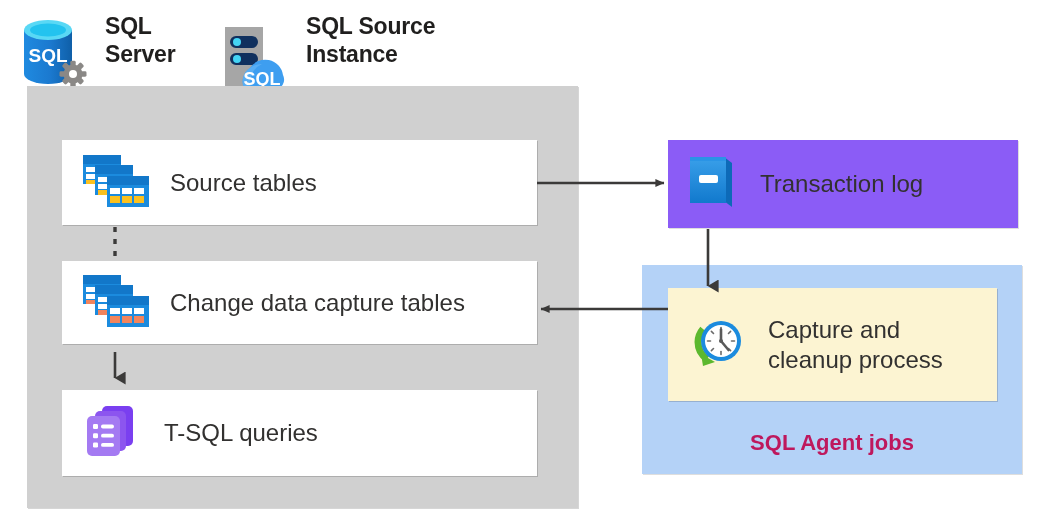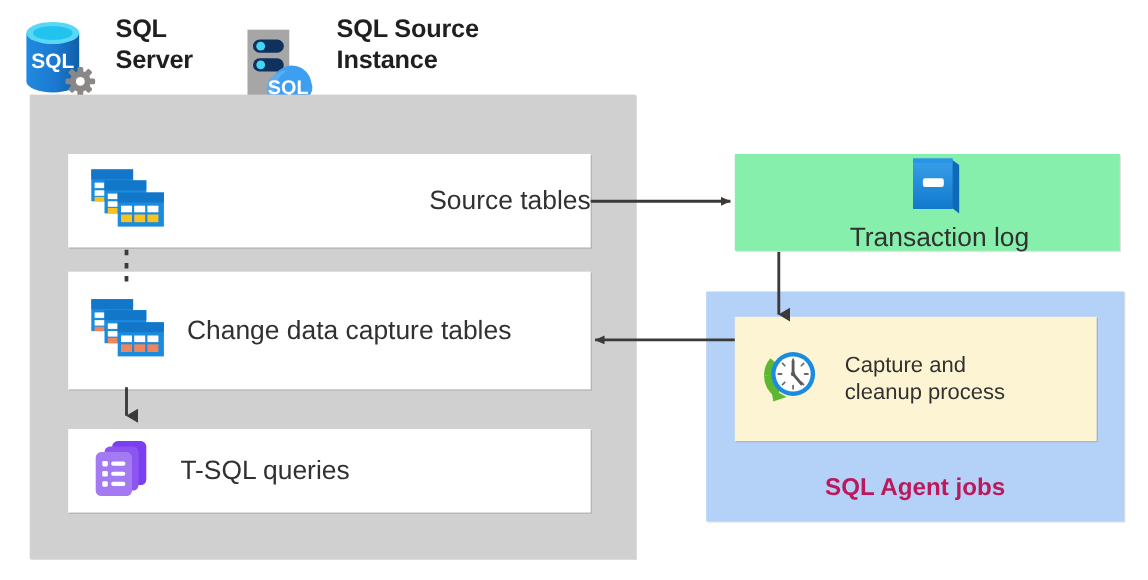--- a/index.html
+++ b/index.html
@@ -63,36 +63,35 @@
     box-shadow: 1px 1px 0 rgba(0,0,0,0.17);
   }
   .row-box .row-icon { flex: none; margin-left: 20px; }
   .row-box .row-label {
     margin-left: 20px;
     font-size: 24px;
     color: #323130;
     line-height: 1.15;
   }
 
-  #box-source-tables { left: 62px;  top: 140px; width: 475px; height: 85px; justify-content: space-between; }
-  #box-cdc-tables    { left: 62px;  top: 247px; width: 475px; height: 107px; align-items: center; }
-  #box-tsql-queries  { left: 62px;  top: 390px; width: 475px; height: 76px; }
+  #box-source-tables { left: 62px;  top: 140px; width: 475px; height: 85px; }
+  #box-cdc-tables    { left: 62px;  top: 261px; width: 475px; height: 83px; align-items: center; }
+  #box-tsql-queries  { left: 62px;  top: 390px; width: 475px; height: 86px; }
 
   
   #box-transaction-log {
     position: absolute;
     left: 668px;
     top: 140px;
     width: 350px;
     height: 88px;
-    background: #86efac;
+    background: #8b5cf6;
     display: flex;
     align-items: center;
     box-shadow: 1px 1px 0 rgba(0,0,0,0.13);
-    flex-direction: column;
   }
   #box-transaction-log .row-icon { flex: none; margin-left: 18px; }
   #box-transaction-log .row-label {
     margin-left: 22px;
     font-size: 24px;
     color: #323130;
   }
 
   
   #panel-sql-agent-jobs {
@@ -121,21 +120,21 @@
     width: 329px;
     height: 113px;
     background: #fcf4d2;
     display: flex;
     align-items: center;
     box-shadow: 1px 1px 0 rgba(0,0,0,0.16);
   }
   #box-capture-cleanup .row-icon { flex: none; margin-left: 22px; }
   #box-capture-cleanup .row-label {
     margin-left: 20px;
-    font-size: 20px;
+    font-size: 24px;
     color: #323130;
     line-height: 1.25;
     white-space: pre-line;
   }
 
   
   .connectors {
     position: absolute;
     inset: 0;
     pointer-events: none;

